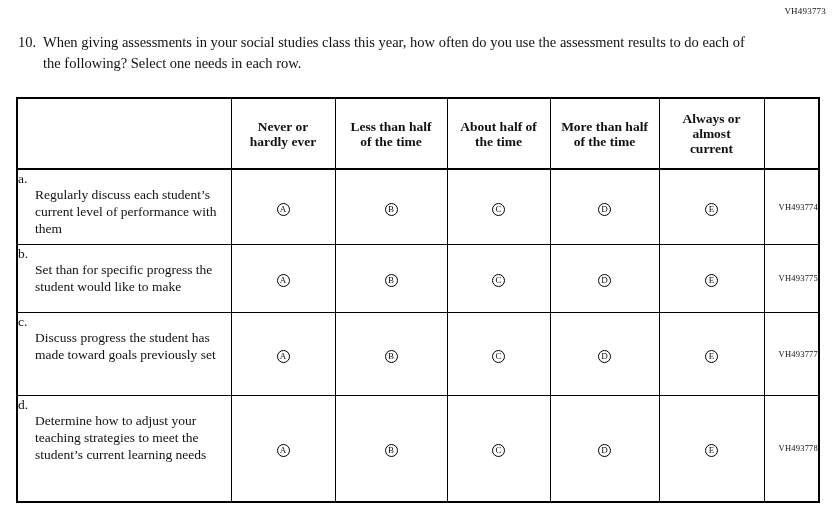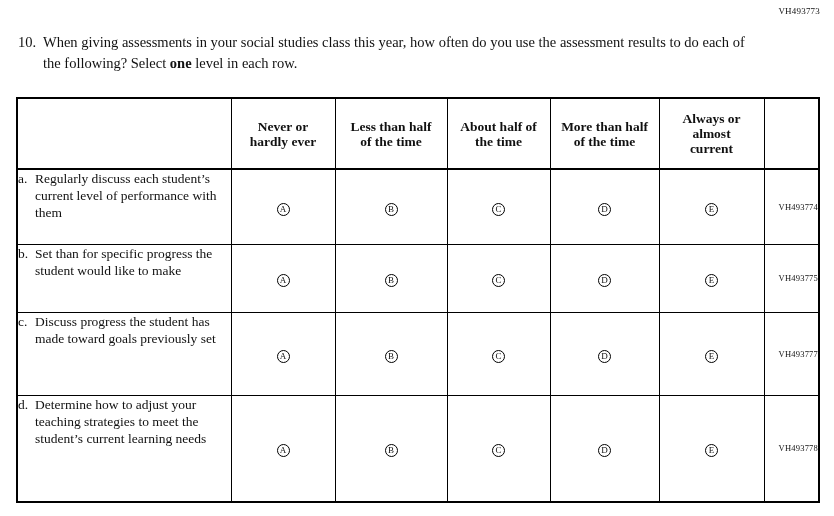--- a/index.html
+++ b/index.html
@@ -10,40 +10,40 @@
     width: 834px;
     height: 516px;
     background: #ffffff;
     font-family: "Liberation Serif", serif;
     color: #111111;
     overflow: hidden;
   }
   .top-code {
     position: absolute;
     top: 6px;
-    right: 14px;
+    right: 8px;
     font-size: 9px;
     letter-spacing: 0.2px;
   }
   .question {
     position: absolute;
     top: 32px;
     left: 18px;
     width: 790px;
     display: flex;
     font-size: 14.5px;
     line-height: 21px;
   }
   .qnum {
     font-weight: normal;
     width: 25px;
     flex: none;
   }
   .qtext { width: 710px; }
-  .qtext b { font-weight: bold; }
+  .qtext b { font-weight: normal; }
 
   table.grid {
     position: absolute;
     top: 97px;
     left: 16px;
     width: 802px;
     border-collapse: collapse;
     table-layout: fixed;
     border: 2px solid #000;
   }
@@ -61,21 +61,21 @@
     border-bottom: 2px solid #000;
   }
   td.label-cell {
     vertical-align: top;
     font-size: 13.5px;
     line-height: 17px;
     padding: 3px 4px 2px 4px;
   }
   .label-flex { display: flex; }
   .row-letter { width: 17px; flex: none; }
-  .row-label { flex: 1; }
+  .row-label { flex: 1; margin-top: 16px; }
   td.opt-cell {
     text-align: center;
     vertical-align: middle;
   }
   .circle {
     display: inline-flex;
     width: 13px;
     height: 13px;
     border: 1px solid #000;
     border-radius: 50%;
@@ -97,21 +97,21 @@
 </style>
 </head>
 <body>
 
 <div class="page">
 
   <div class="top-code">VH493773</div>
 
   <div class="question">
     <span class="qnum">10.</span>
-    <div class="qtext"><span>When giving assessments in your social studies class this year, how often do you use the assessment results to do each of the following? Select </span><b>one</b><span> level in each row.</span></div>
+    <div class="qtext"><span>When giving assessments in your social studies class this year, how often do you use the assessment results to do each of the following? Select </span><b>one</b><span> needs in each row.</span></div>
   </div>
 
   <table class="grid">
     <colgroup>
       <col style="width:214px">
       <col style="width:104px">
       <col style="width:112px">
       <col style="width:103px">
       <col style="width:109px">
       <col style="width:105px">

